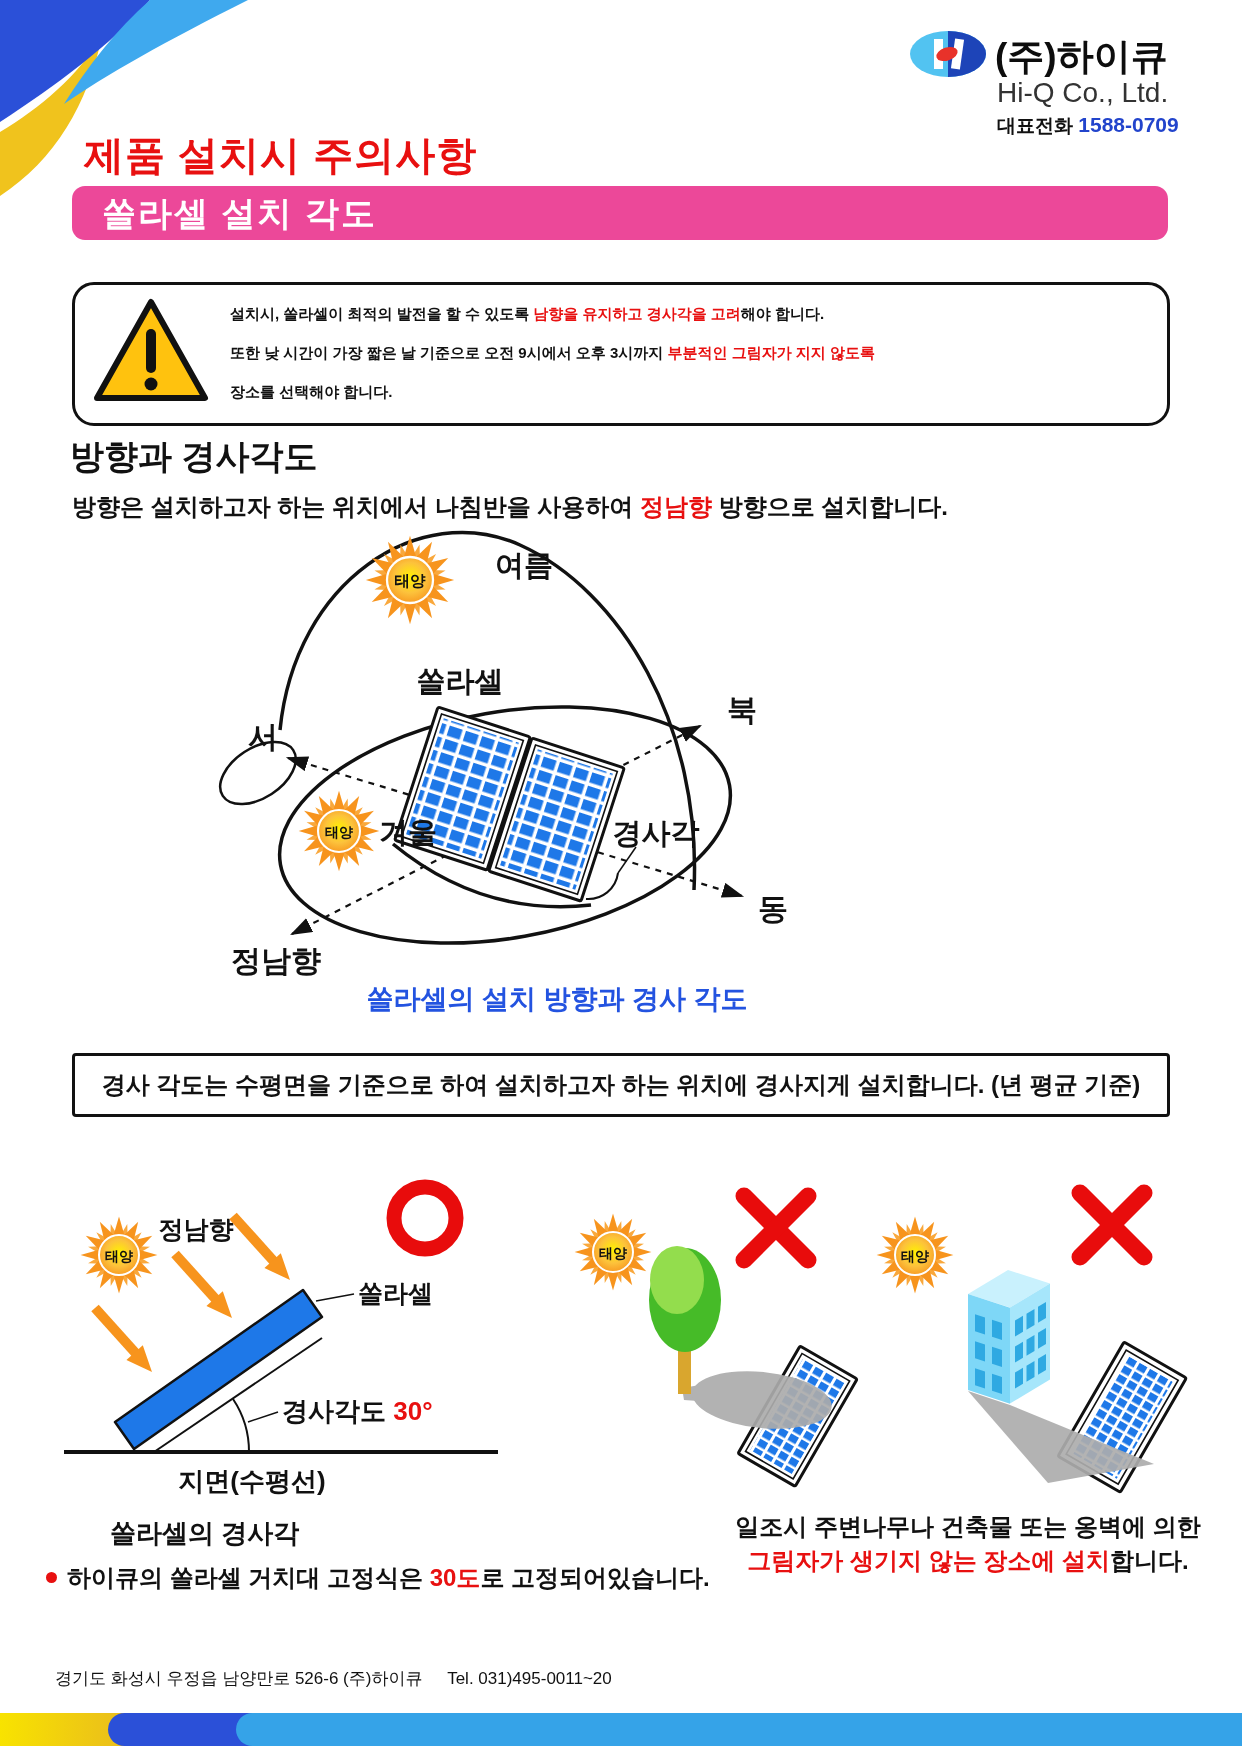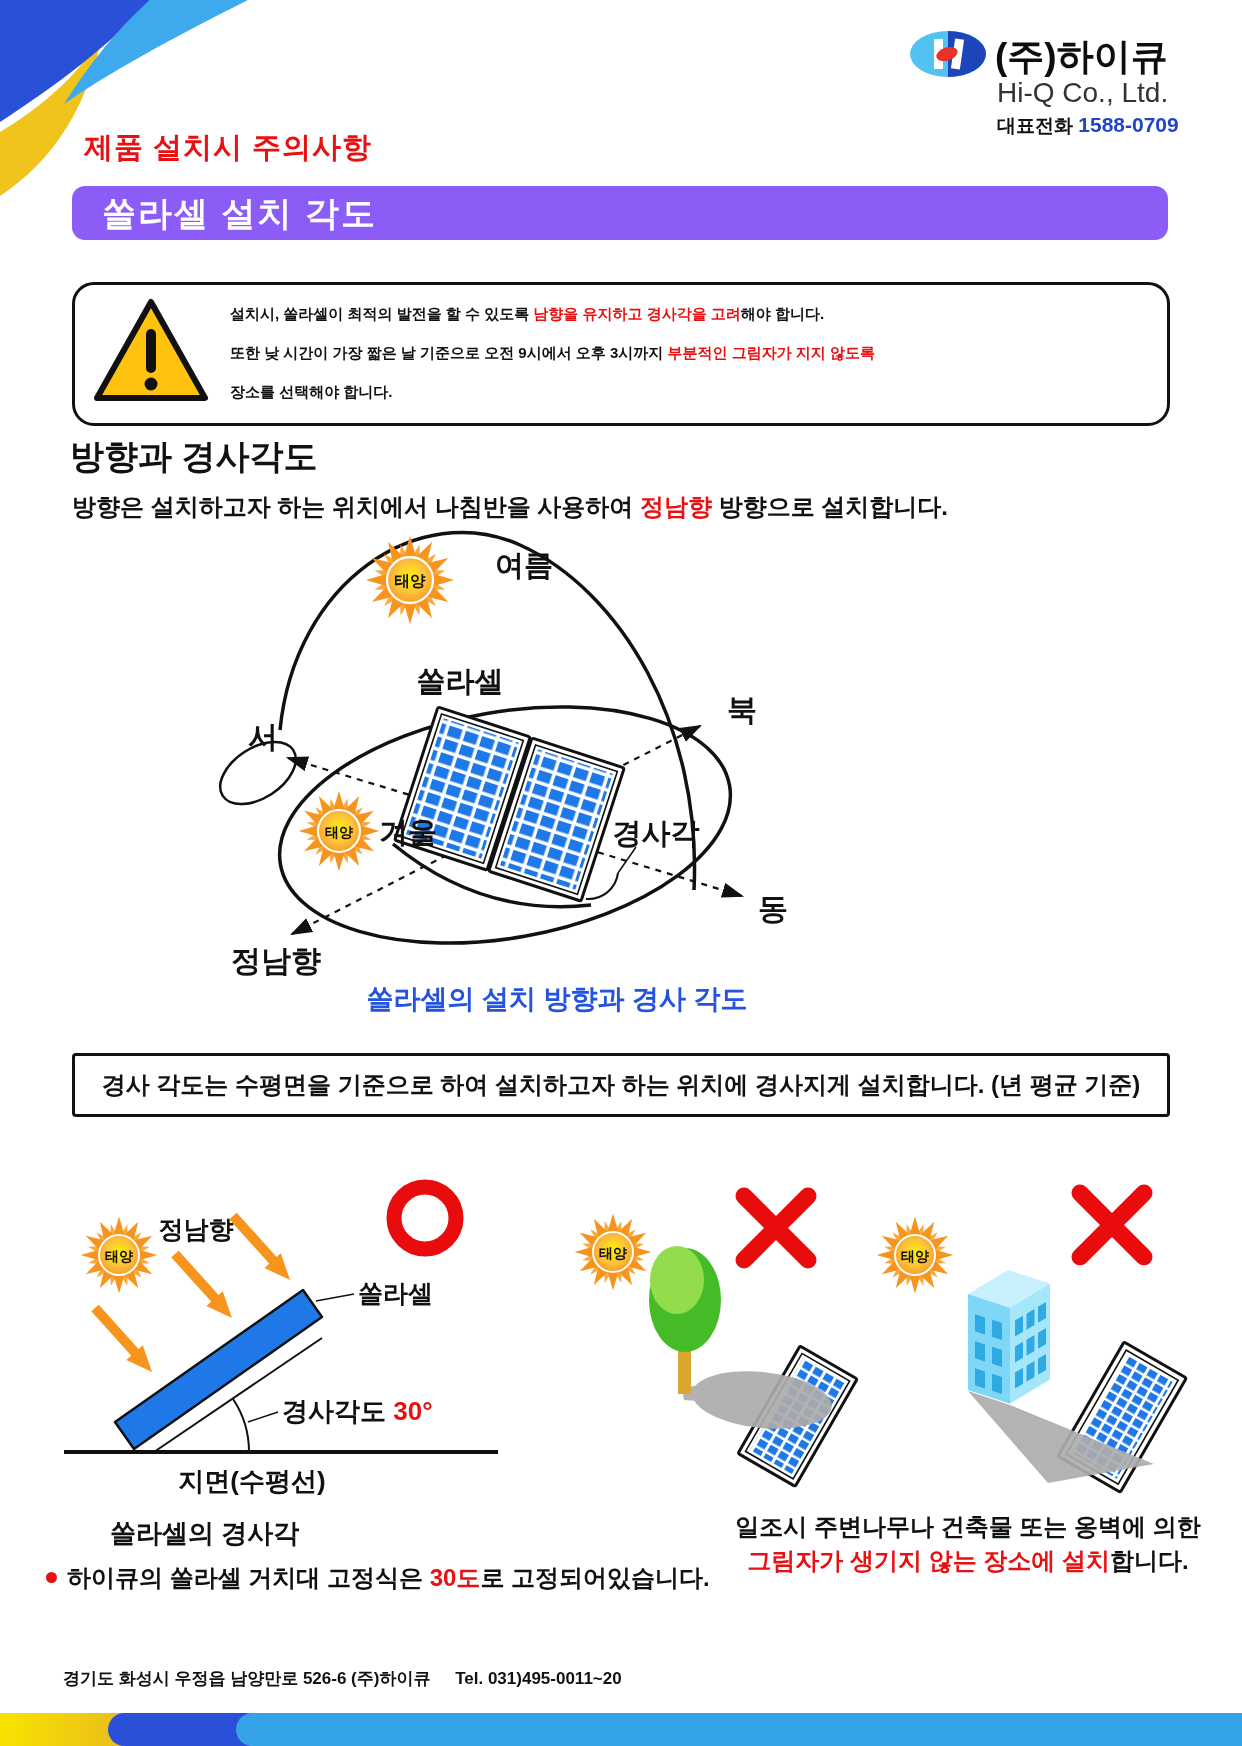--- a/index.html
+++ b/index.html
@@ -1,33 +1,33 @@
 <!DOCTYPE html>
 <html><head>
 <meta charset="utf-8">
 <style>
   html,body{margin:0;padding:0;background:#888;}
   .page{position:relative;width:1242px;height:1746px;background:#fff;overflow:hidden;
         font-family:"Liberation Sans","DejaVu Sans",sans-serif;color:#111;margin:0 auto;padding-left:8px;}
   .abs{position:absolute;}
-  .notice{left:84px;top:128px;font-size:29px;font-weight:800;color:#e81010;letter-spacing:1px;}
-  .banner{left:72px;top:186px;width:1096px;height:54px;background:#8b5cf6;border-radius:13px;}
+  .notice{left:84px;top:128px;font-size:40px;font-weight:800;color:#e81010;letter-spacing:1px;}
+  .banner{left:72px;top:186px;width:1096px;height:54px;background:#ec4899;border-radius:13px;}
   .banner span{display:block;padding-left:30px;line-height:54px;font-size:34px;font-weight:800;color:#fff;letter-spacing:2px;}
   .warnbox{left:72px;top:282px;width:1092px;height:138px;border:3px solid #111;border-radius:22px;}
   .warntext{left:230px;top:294px;width:930px;font-size:15px;font-weight:600;line-height:39px;}
   .red{color:#e81010;font-weight:700;}
   .sec-title{left:70px;top:434px;font-size:34px;font-weight:600;}
   .sec-body{left:72px;top:491px;font-size:24px;font-weight:600;}
   .notebox{left:72px;top:1053px;width:1092px;height:58px;border:3px solid #111;border-radius:4px;text-align:center;}
   .notebox span{line-height:58px;font-size:24px;font-weight:600;}
   .fig1-caption{left:110px;top:1516px;width:260px;font-size:26px;font-weight:600;}
   .fig1-note{left:46px;top:1562px;font-size:24px;font-weight:600;}
   .bullet{display:inline-block;width:11px;height:11px;border-radius:50%;background:#e81010;margin:0 10px 3px 0;}
   .wrong-note{left:690px;top:1510px;width:556px;text-align:center;font-size:24px;font-weight:600;line-height:34px;}
-  .footer-address{left:55px;top:1667px;font-size:17px;font-weight:700;margin-left:8px;}
+  .footer-address{left:55px;top:1667px;font-size:17px;font-weight:400;}
   .footer-address .tel{margin-left:20px;}
   .footer-site{right:34px;top:1643px;font-size:38px;font-weight:600;letter-spacing:1px;}
   .bar{top:1713px;height:33px;}
   .bar-yellow{left:0;width:125px;background:linear-gradient(90deg,#f8e300,#eabd1c);}
   .bar-blue{left:108px;width:150px;background:#2b50d8;border-radius:17px 0 0 17px;}
   .bar-light{left:236px;width:1006px;background:#35a3e8;border-radius:17px 0 0 17px;}
   .logo-kr{left:995px;top:32px;font-size:37px;font-weight:800;color:#0d0d0d;}
   .logo-en{left:997px;top:77px;font-size:28px;font-weight:400;color:#333;}
   .logo-phone{left:997px;top:113px;font-size:19px;font-weight:700;}
   .logo-phone .num{font-size:21px;color:#2244cc;}

